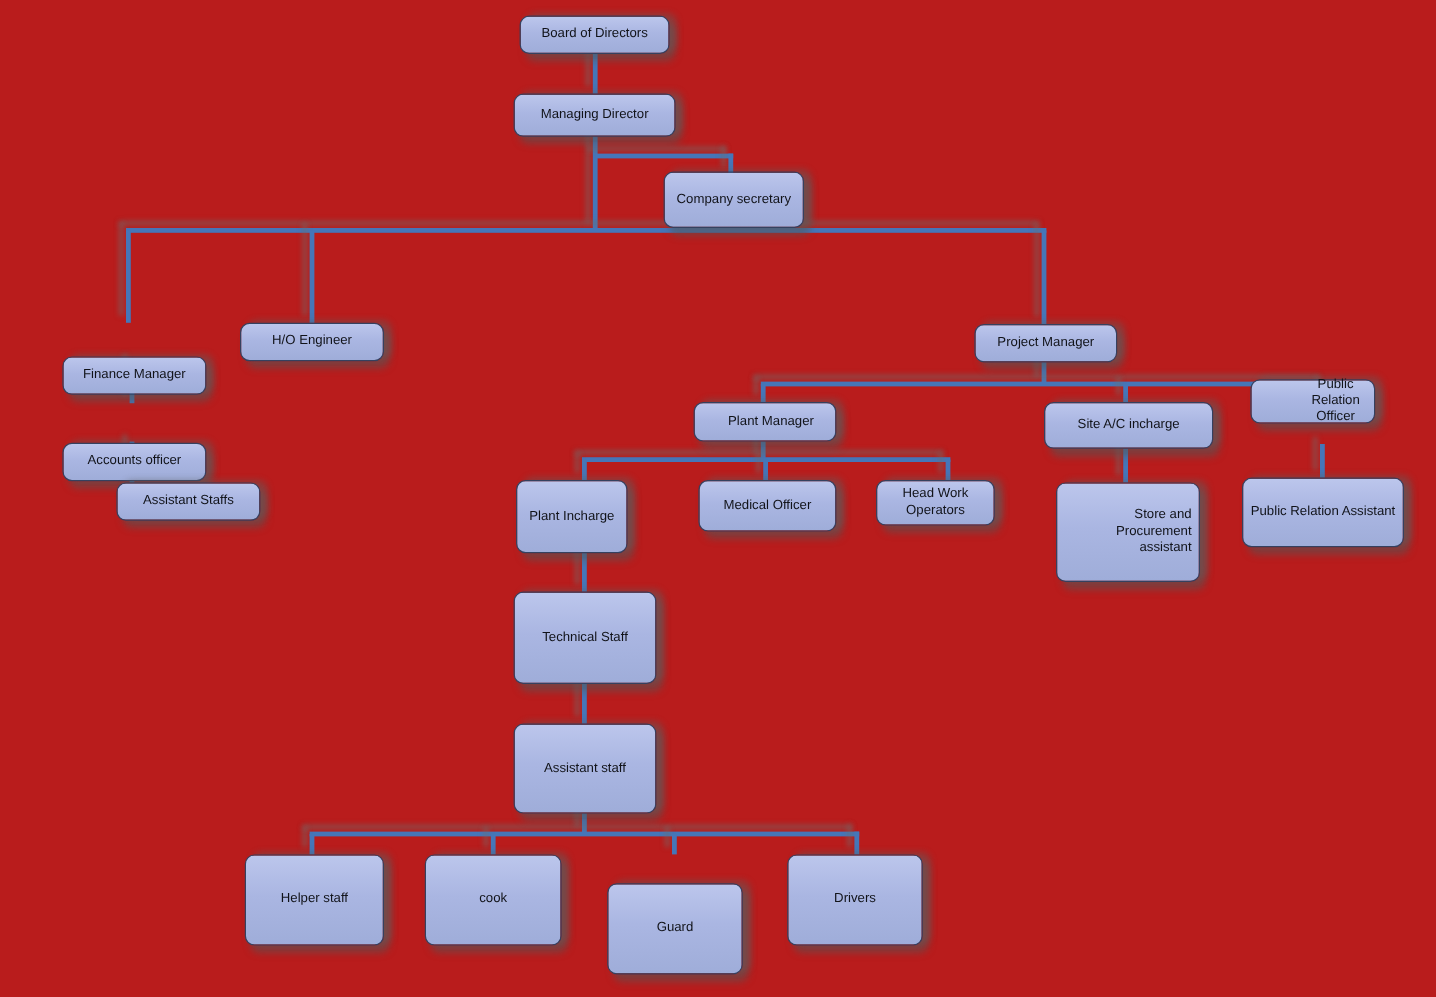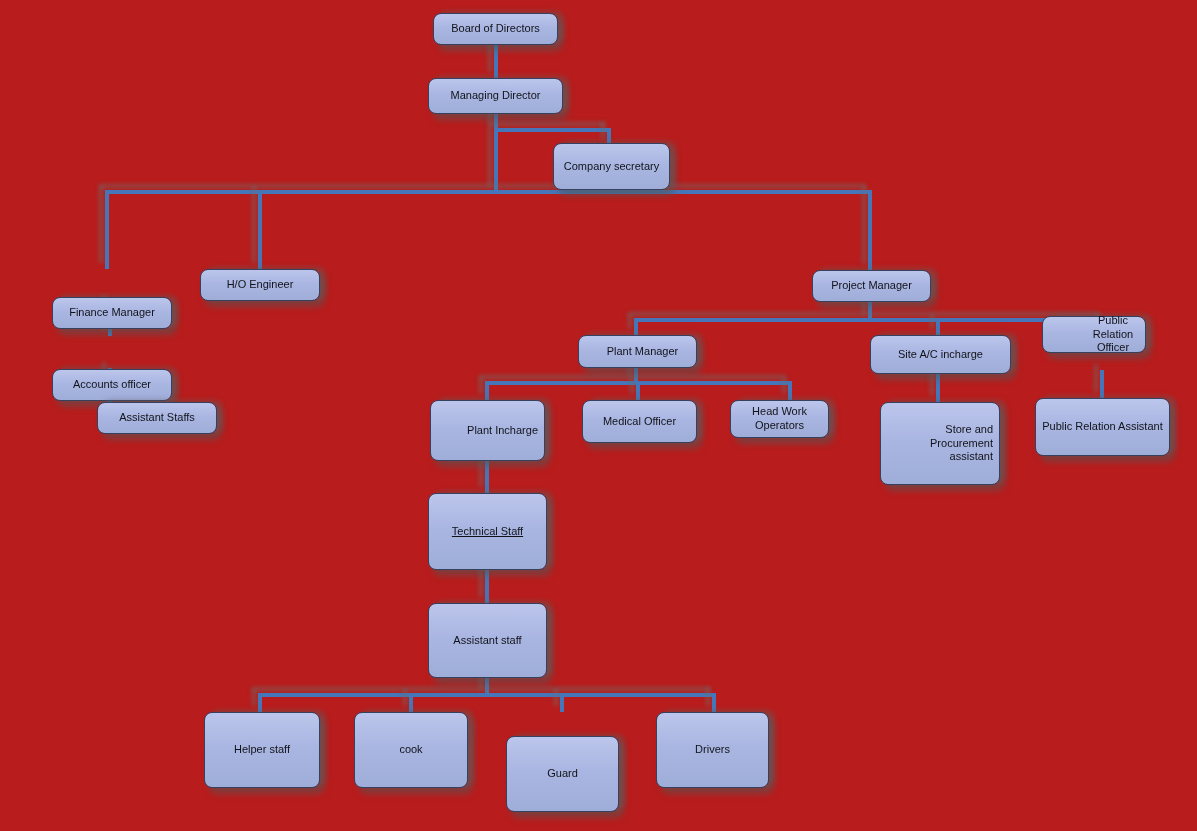--- a/index.html
+++ b/index.html
@@ -36,26 +36,26 @@
   .n-managing   {left:428px;top:78px; width:135px;height:36px;}
   .n-secretary  {left:553px;top:143px;width:117px;height:47px;}
   .n-finance    {left:52px; top:269px;width:120px;height:32px;margin-top:28px;}
   .n-ho         {left:200px;top:269px;width:120px;height:32px;}
   .n-project    {left:812px;top:270px;width:119px;height:32px;}
   .n-accounts   {left:52px; top:336px;width:120px;height:32px;margin-top:33px;}
   .n-asststaffs {left:52px; top:402px;width:120px;height:32px;margin-left:45px;}
   .n-plantmgr   {left:578px;top:335px;width:119px;height:33px;padding-left:16px;}
   .n-site       {left:870px;top:335px;width:141px;height:39px;}
   .n-pro        {left:1042px;top:316px;width:104px;height:37px;padding-left:44px;}
-  .n-plantinch  {left:430px;top:400px;width:115px;height:61px;justify-content:flex-end;}
+  .n-plantinch  {left:430px;top:400px;width:93px;height:61px;}
   .n-medical    {left:582px;top:400px;width:115px;height:43px;}
   .n-hwo        {left:730px;top:400px;width:99px;height:38px;}
   .n-store      {left:880px;top:402px;width:120px;height:83px;text-align:right;}
   .n-pra        {left:1035px;top:398px;width:135px;height:58px;}
-  .n-tech       {left:428px;top:493px;width:119px;height:77px;text-decoration:underline;}
+  .n-tech       {left:428px;top:493px;width:119px;height:77px;}
   .n-asststaff  {left:428px;top:603px;width:119px;height:75px;text-align:right;}
   .n-helper     {left:204px;top:712px;width:116px;height:76px;}
   .n-cook       {left:354px;top:712px;width:114px;height:76px;}
   .n-guard      {left:506px;top:712px;width:113px;height:76px;margin-top:24px;}
   .n-drivers    {left:656px;top:712px;width:113px;height:76px;}
   
   .c-board-md   {left:494px;top:45px; width:4px;height:33px;}
   .c-md-rail1   {left:494px;top:114px;width:4px;height:78px;}
   .c-sec-h      {left:496px;top:128px;width:115px;height:4px;}
   .c-sec-v      {left:607px;top:128px;width:4px;height:17px;}

